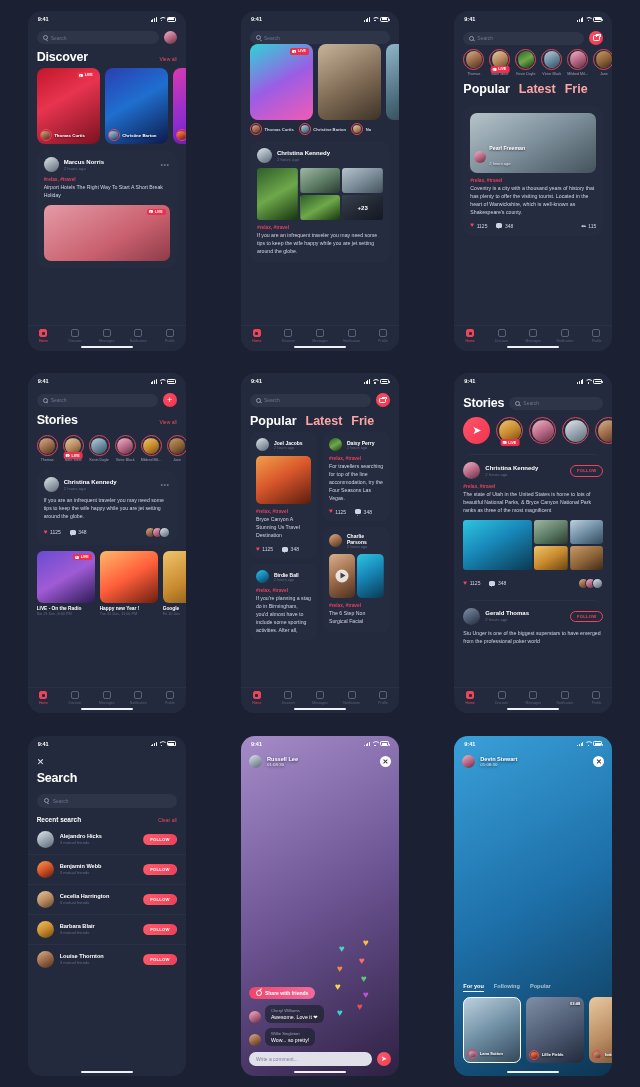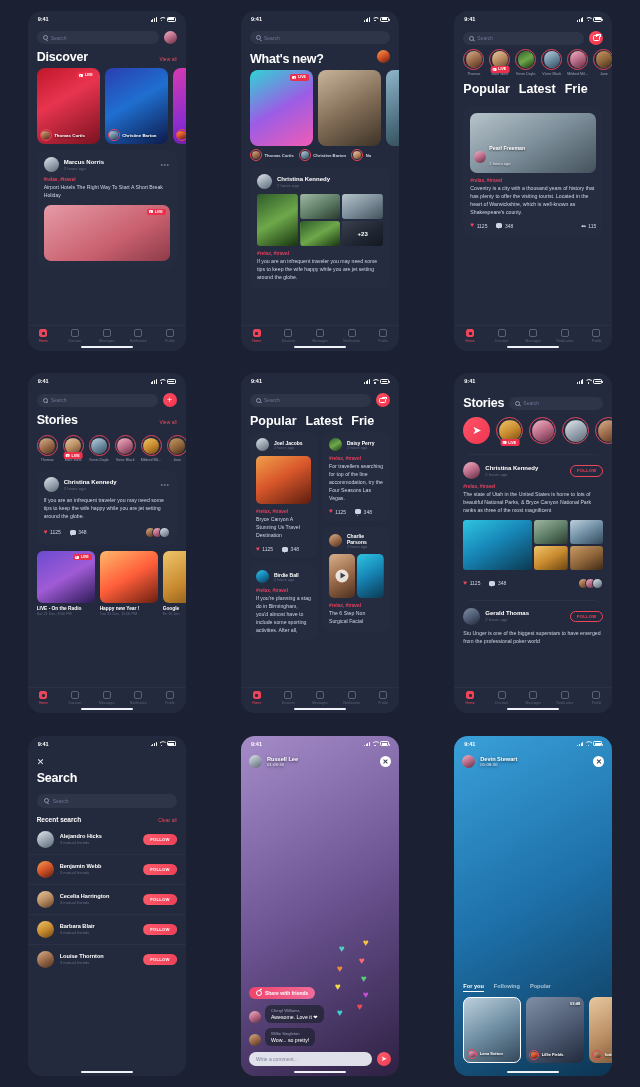--- a/index.html
+++ b/index.html
@@ -67,21 +67,21 @@
   }
   .cam-ico { width:7px;height:5.5px;border:1.1px solid #fff;border-radius:1.4px;position:relative;}
   .cam-ico:before{content:"";position:absolute;left:1.8px;top:-2px;width:3px;height:1.6px;border:1.1px solid #fff;border-bottom:none;border-radius:1px 1px 0 0;}
 
   
   .headrow { display:flex; align-items:baseline; justify-content:space-between; padding:6px 9px 4px; }
   h1.title { font-size:12.5px; color:#fff; font-weight:bold; letter-spacing:-.2px; }
   .viewall { font-size:5px; color:#ea4b5e; }
 
   .tabs { display:flex; align-items:baseline; gap:9px; padding:4px 9px 4px; overflow:hidden; }
-  .tabs .t { font-size:12.5px; font-weight:bold; color:#ffffff; white-space:nowrap; }
+  .tabs .t { font-size:12.5px; font-weight:bold; color:#fca5a5; white-space:nowrap; }
   .tabs .t.active { color:#fff; }
 
   
   .hscroll { display:flex; gap:5px; padding:0 9px; overflow:hidden; }
   .dcard { width:63px; height:76px; border-radius:8px; position:relative; flex:0 0 auto; overflow:hidden; background-size:cover; background-position:center;}
   .dcard .tag { position:absolute; top:4px; right:4px; }
   .live-badge {
     background:#ec2f4b; color:#fff; font-size:3.6px; font-weight:bold;
     border-radius:2px; padding:1.2px 3px 1.2px 2px; display:flex; align-items:center; gap:1.6px;
   }
@@ -378,24 +378,20 @@
           <span class="batt"></span>
         </span>
       </div>
       <div class="screen">
         <div class="searchrow">
           <div class="searchbar">
             <span class="mag"></span>
             <span>Search</span>
           </div>
         </div>
-        <div class="headrow">
-          <h1 class="title">What's new?</h1>
-          <div class="av-sm ph11"></div>
-        </div>
         <div class="hscroll">
           <div class="dcard ph5">
             <div class="tag">
               <span class="live-badge">
                   <span class="pl"></span>
                   <span>LIVE</span>
                 </span>
             </div>
           </div>
           <div class="dcard ph6"></div>

